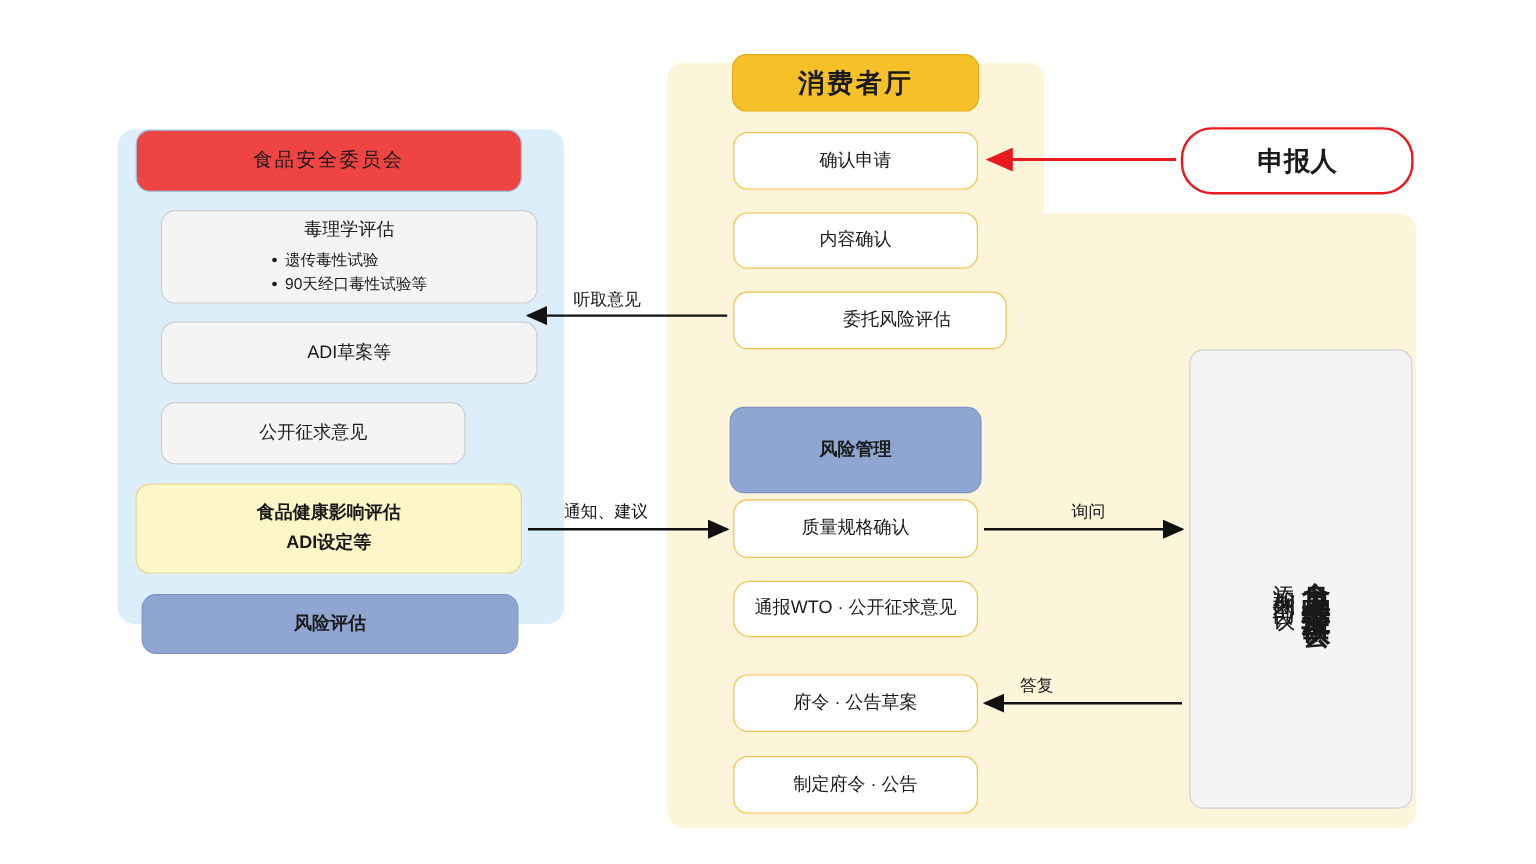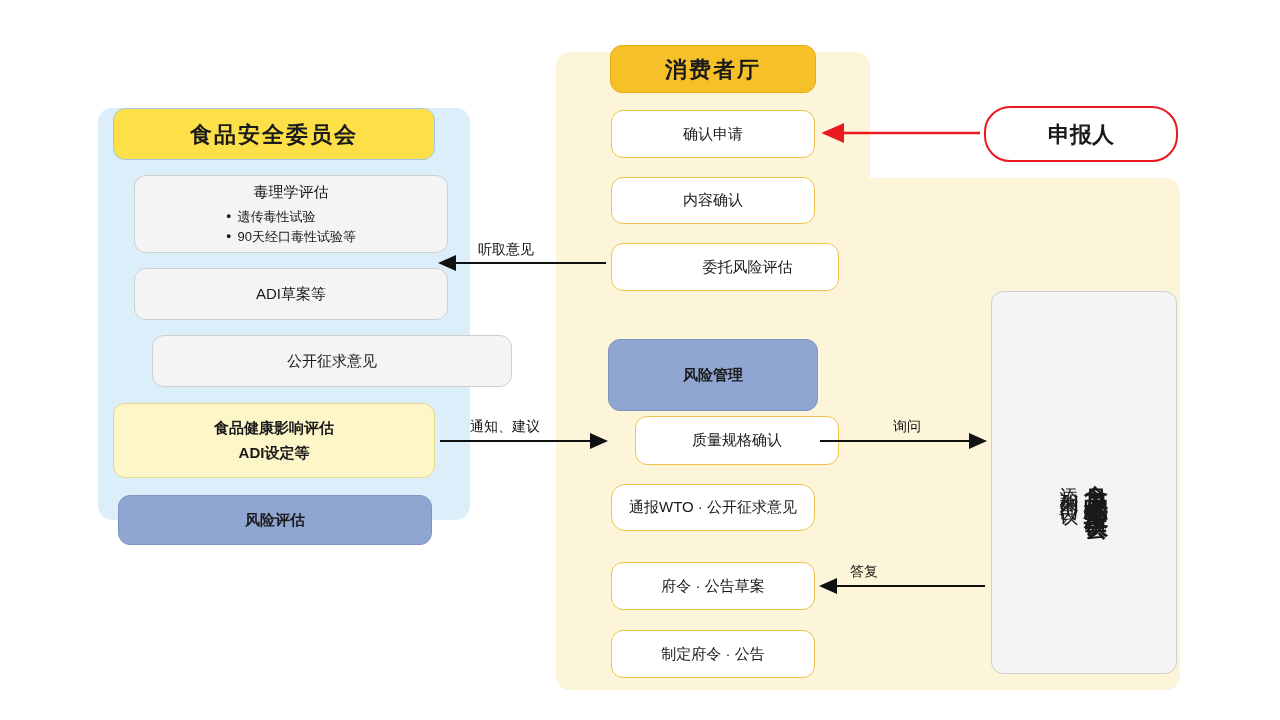--- a/index.html
+++ b/index.html
@@ -41,24 +41,24 @@
   .box {
     display: flex;
     align-items: center;
     justify-content: center;
     text-align: center;
     border-radius: 12px;
     font-size: 15px;
     line-height: 1.5;
   }
   .box-head {
-    background: #fde047;
+    background: #ef4444;
     border: 1px solid #9fc9e8;
-    font-size: 22px;
-    font-weight: bold;
+    font-size: 16px;
+    font-weight: normal;
     letter-spacing: 2px;
   }
   .box-grey {
     background: #f4f4f4;
     border: 1px solid #cfcfcf;
     margin-left: 16px;
   }
   .box-yellowline {
     background: #ffffff;
     border: 1px solid #f0c24a;
@@ -166,42 +166,42 @@
       <div class="tox-title">毒理学评估</div>
       <div class="tox-bullets">
         <div>遗传毒性试验</div>
         <div>90天经口毒性试验等</div>
       </div>
     </div>
   </div>
 
   <div class="abs box box-grey" style="left:118px; top:268px; width:314px; height:52px;">ADI草案等</div>
 
-  <div class="abs box box-grey" style="left:136px; top:335px; width:360px; height:52px;">公开征求意见</div>
+  <div class="abs box box-grey" style="left:118px; top:335px; width:254px; height:52px;">公开征求意见</div>
 
   <div class="abs box box-paleyellow" style="left:113px; top:403px; width:322px; height:75px;">
     <div class="two-line">
       <div>食品健康影响评估</div>
       <div>ADI设定等</div>
     </div>
   </div>
 
   <div class="abs box box-purple" style="left:118px; top:495px; width:314px; height:50px;">风险评估</div>
 
   <div class="abs box box-yellowfill" style="left:610px; top:45px; width:206px; height:48px;">消费者厅</div>
 
   <div class="abs box box-yellowline" style="left:611px; top:110px; width:204px; height:48px;">确认申请</div>
 
   <div class="abs box box-yellowline" style="left:611px; top:177px; width:204px; height:47px;">内容确认</div>
 
   <div class="abs box box-yellowline" style="left:611px; top:243px; width:228px; height:48px;padding-left:45px;">委托风险评估</div>
 
   <div class="abs box box-purple" style="left:608px; top:316px; width:210px; height:72px;margin-top:23px;">风险管理</div>
 
-  <div class="abs box box-yellowline" style="left:611px; top:416px; width:204px; height:49px;margin-left:24px;">质量规格确认</div>
+  <div class="abs box box-yellowline" style="left:611px; top:416px; width:204px; height:49px;">质量规格确认</div>
 
   <div class="abs box box-yellowline" style="left:611px; top:484px; width:204px; height:47px;border-radius:14px;">通报WTO · 公开征求意见</div>
 
   <div class="abs box box-yellowline" style="left:611px; top:562px; width:204px; height:48px;">府令 · 公告草案</div>
 
   <div class="abs box box-yellowline" style="left:611px; top:630px; width:204px; height:48px;">制定府令 · 公告</div>
 
   <div class="abs box box-redline" style="left:984px; top:106px; width:194px; height:56px;">申报人</div>
 
   <div class="abs box-vert" style="left:991px; top:291px; width:186px; height:383px;">

